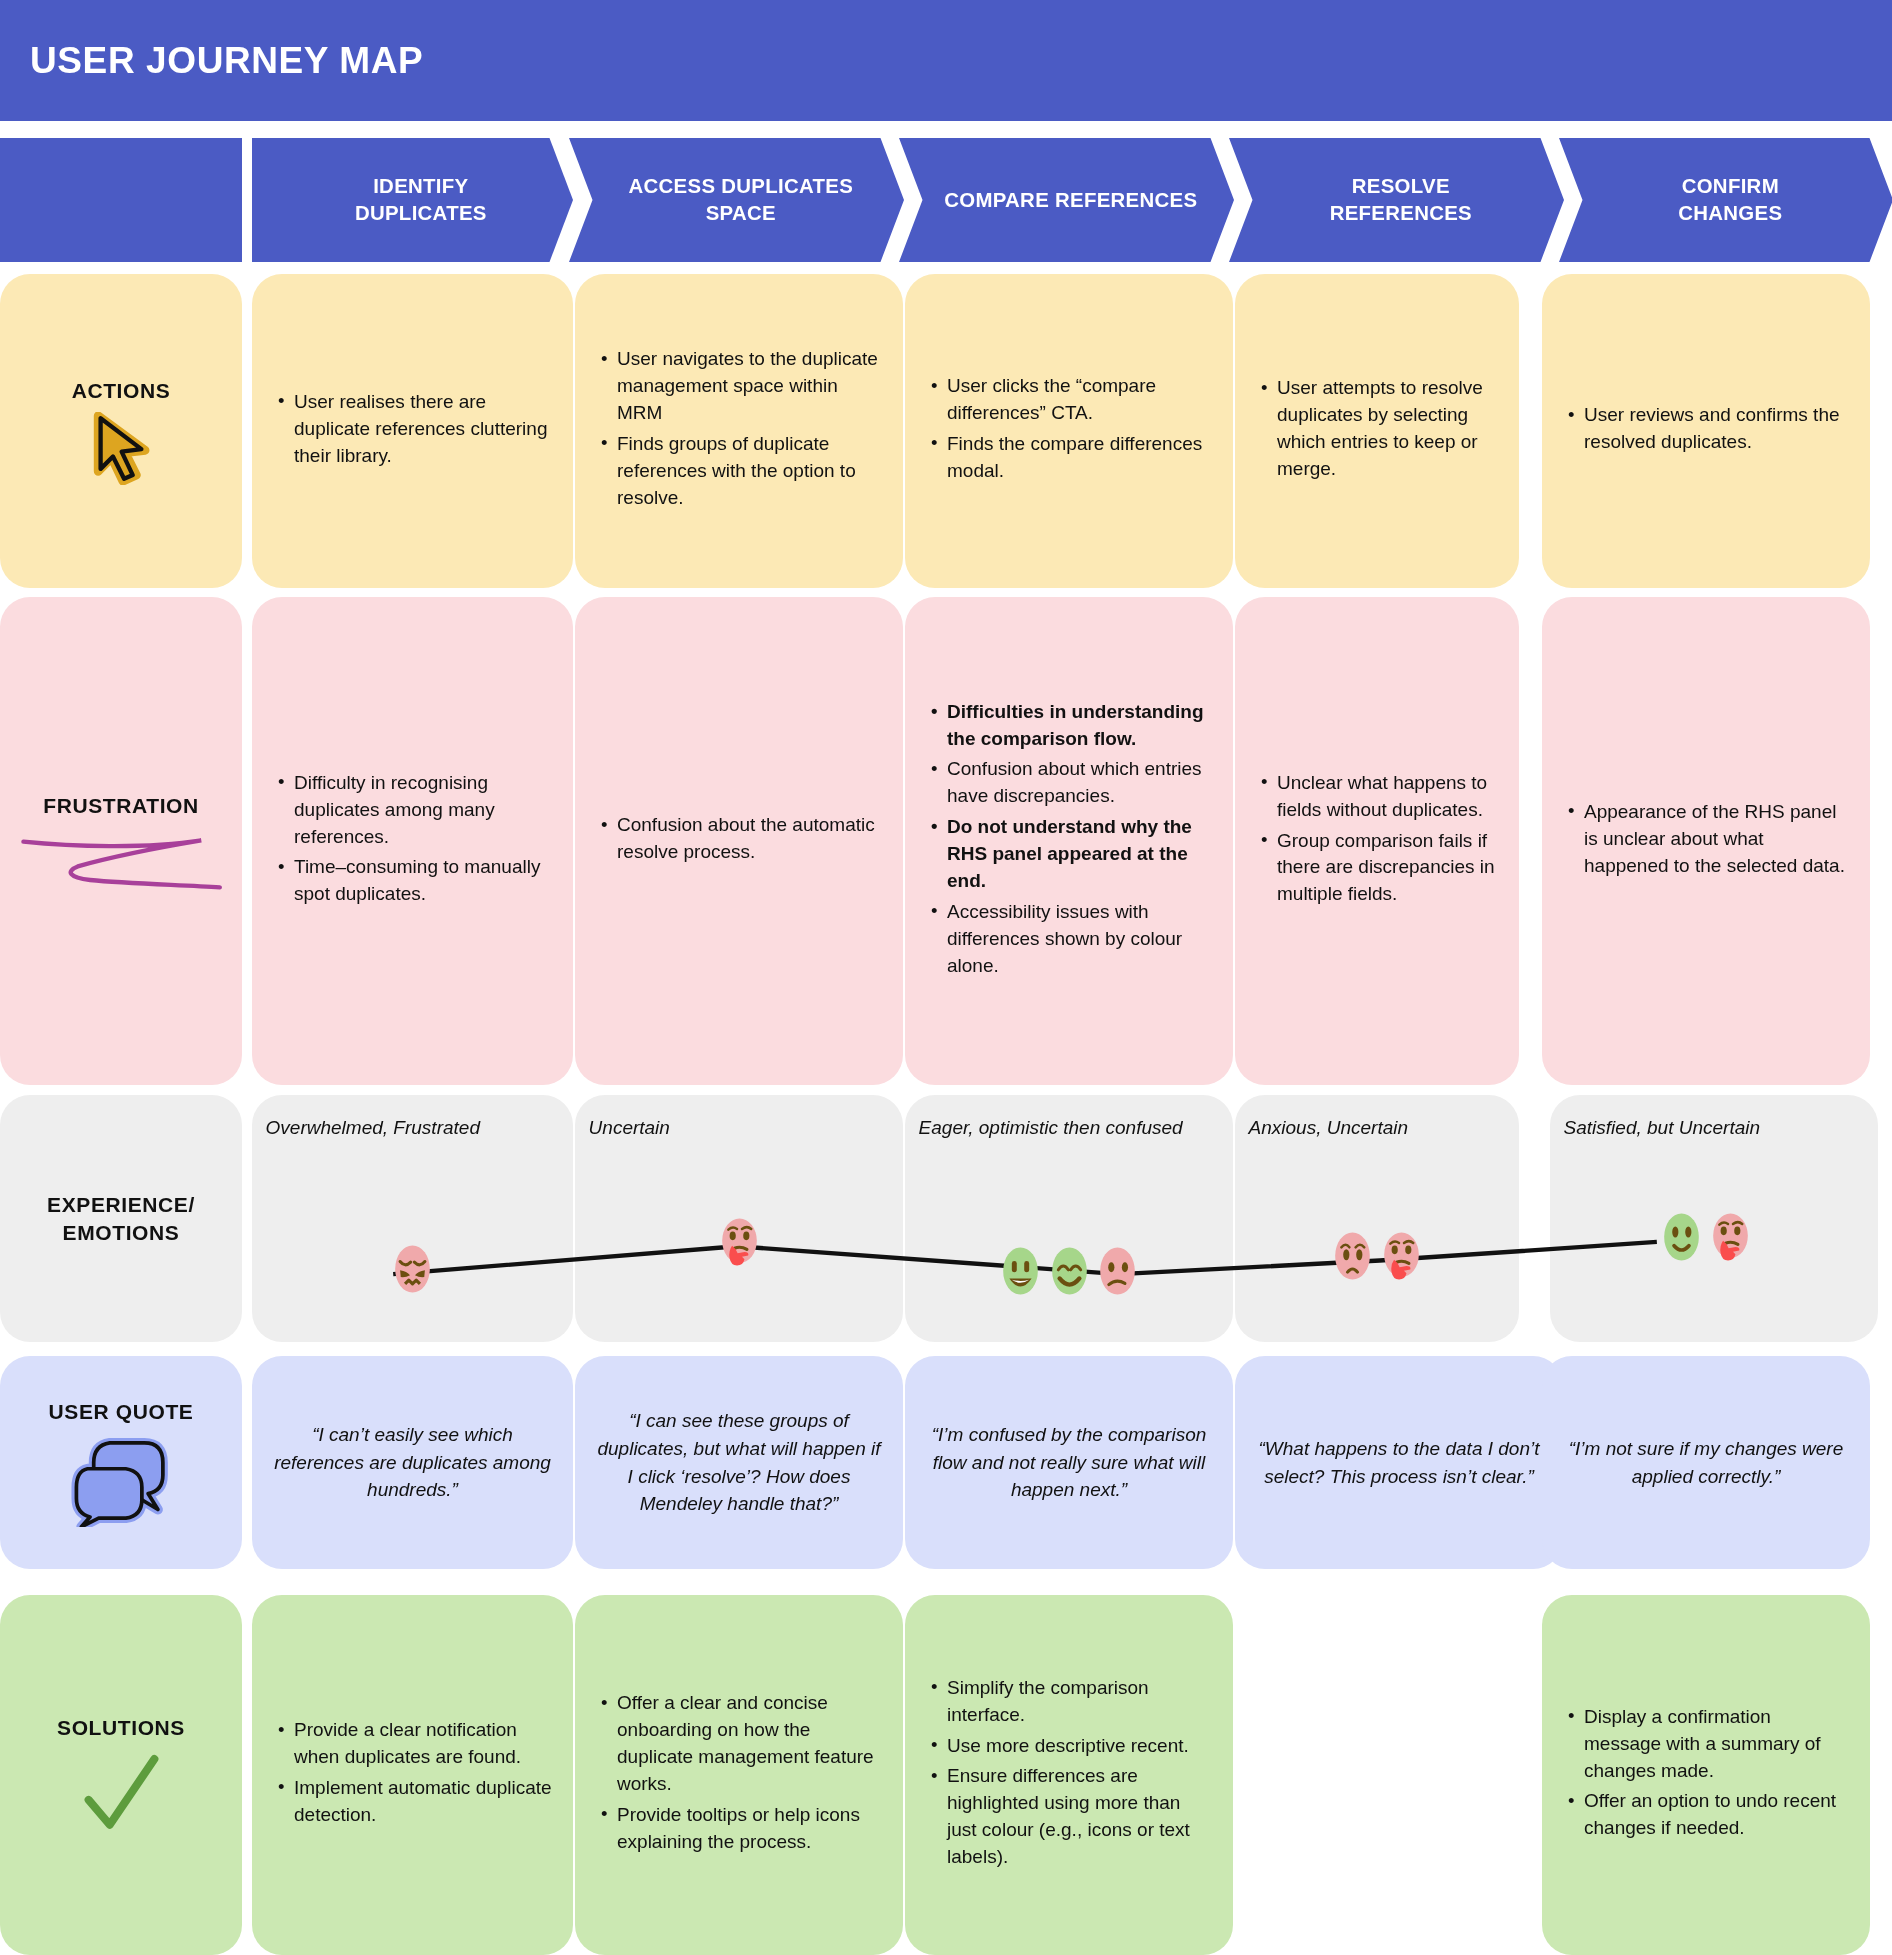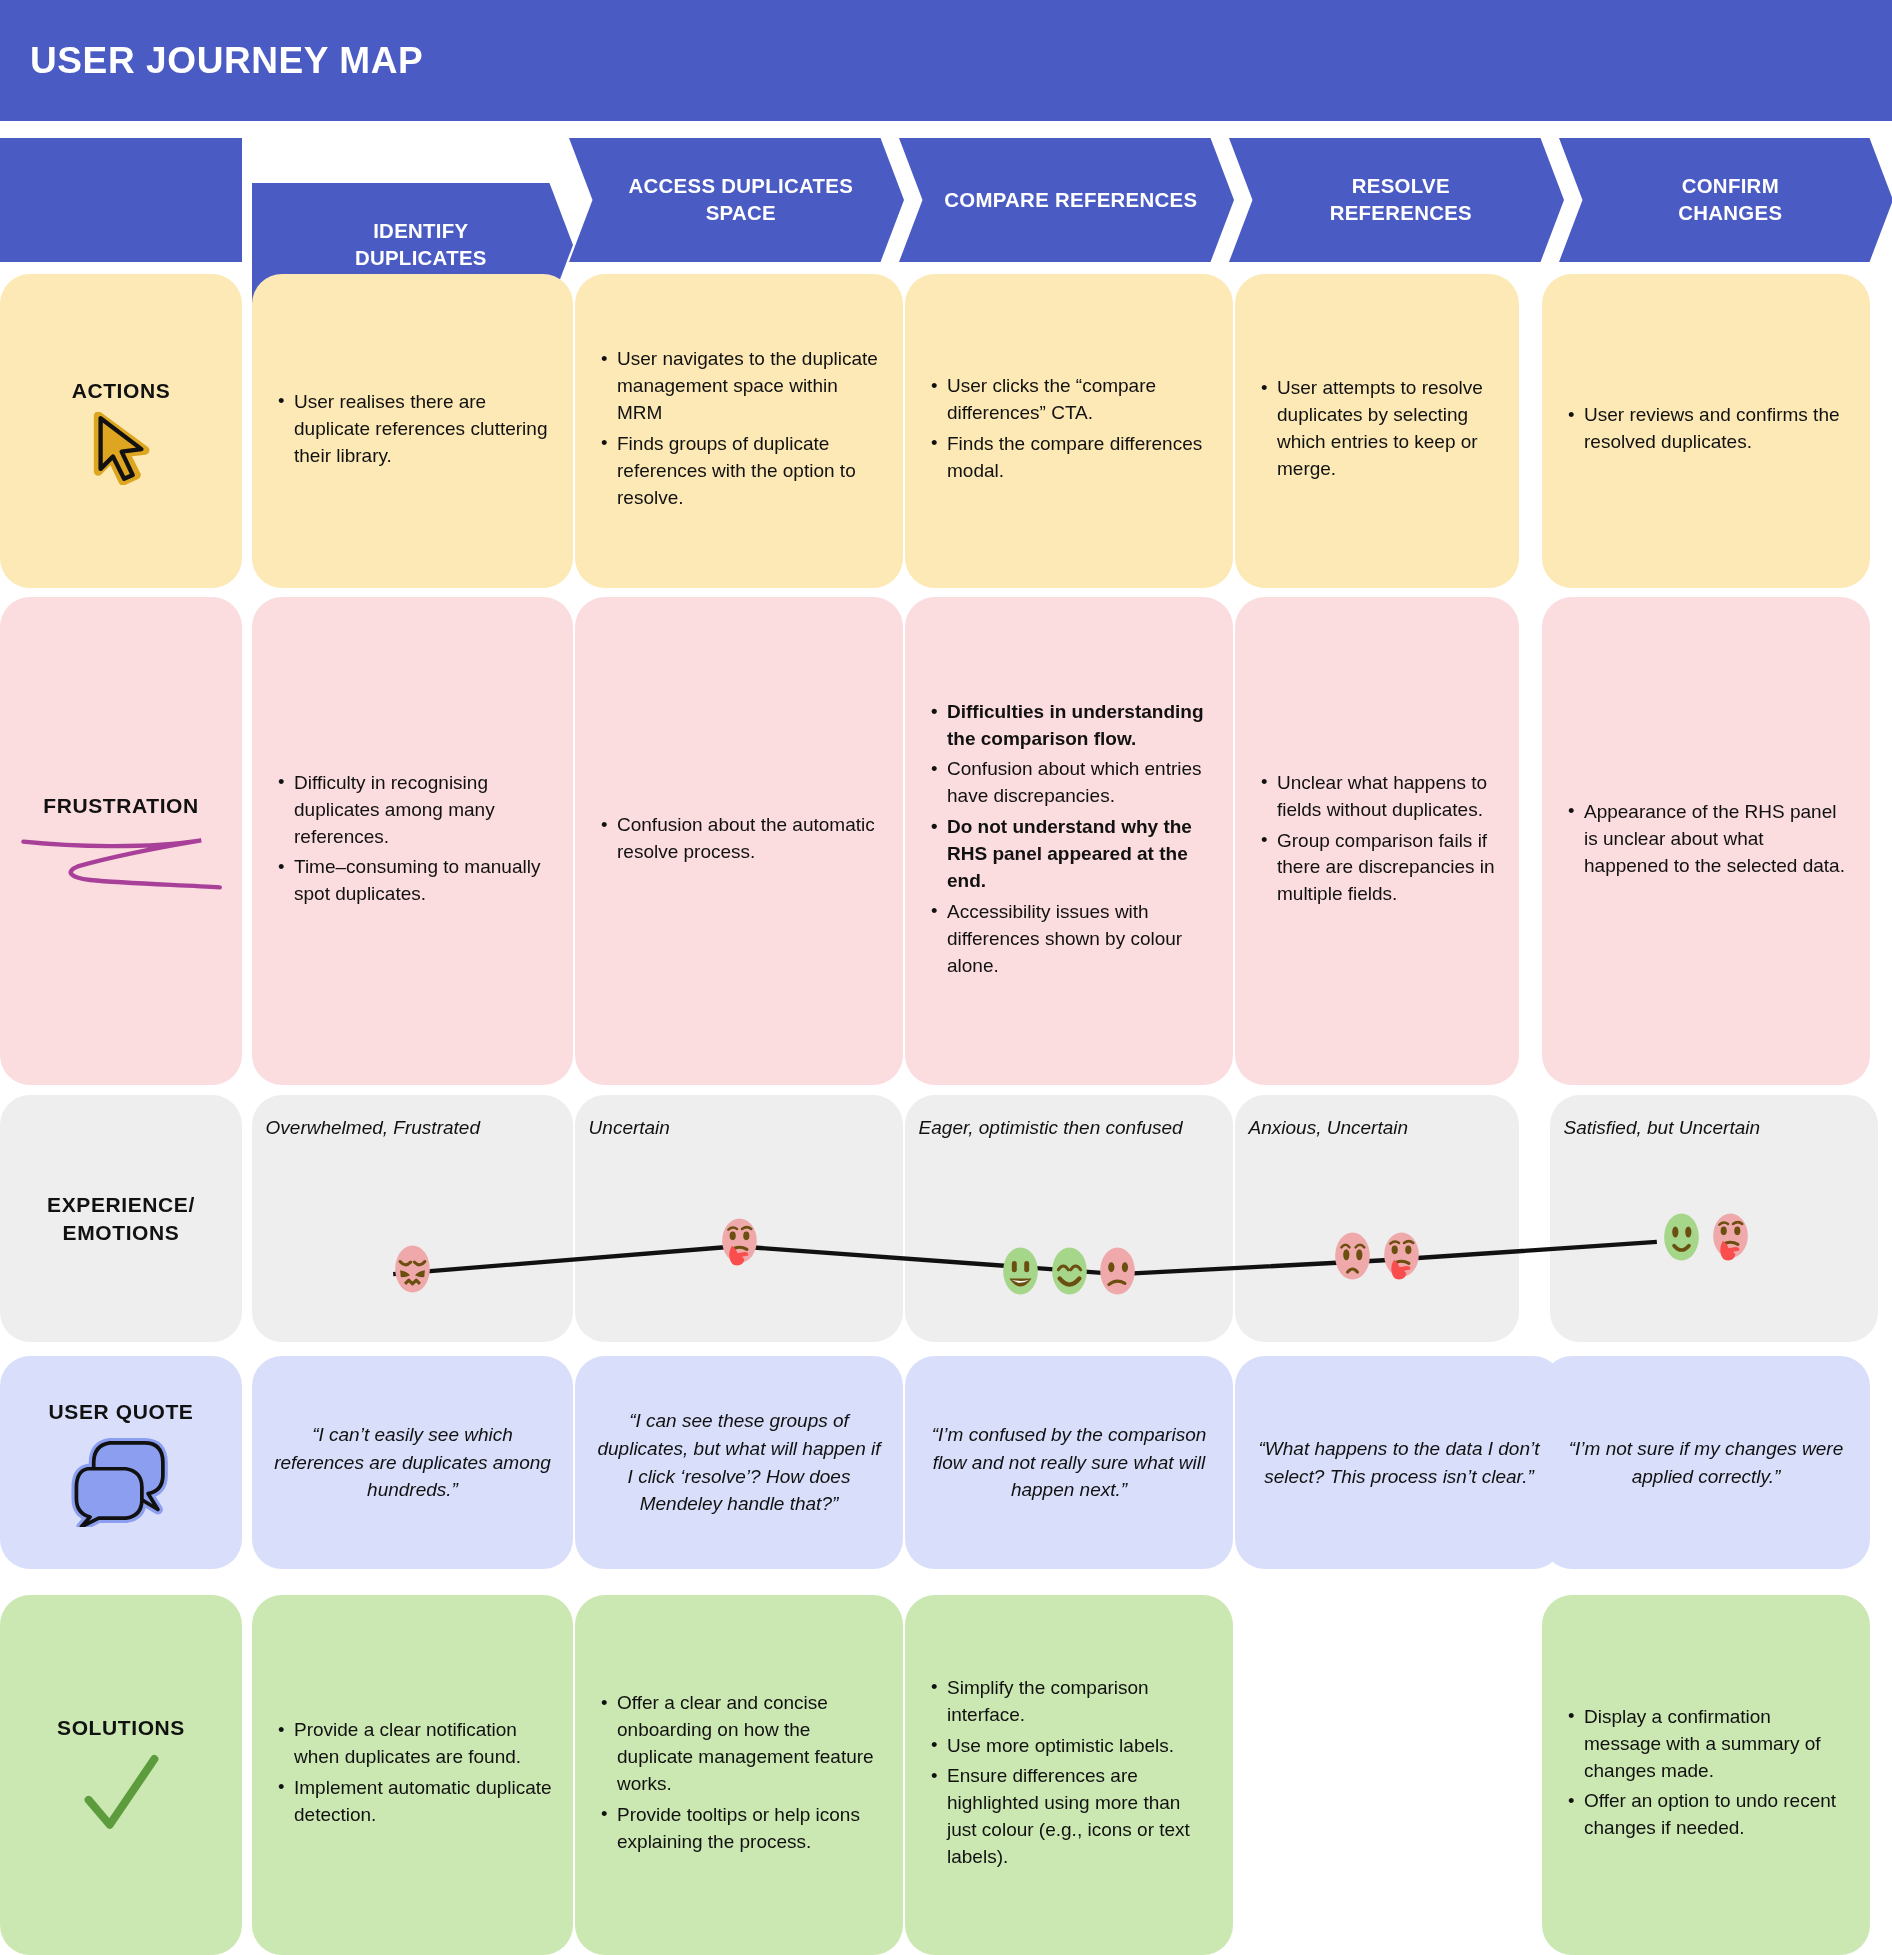--- a/index.html
+++ b/index.html
@@ -52,21 +52,20 @@
     font-weight: 700;
     line-height: 1.32;
     text-align: center;
     letter-spacing: 0.3px;
     clip-path: polygon(0 0, calc(100% - 23.5px) 0, 100% 50%, calc(100% - 23.5px) 100%, 0 100%, 23.5px 50%);
     padding: 0 28.4px 0 37px;
   }
   .stage-chev.first {
     clip-path: polygon(0 0, calc(100% - 23.5px) 0, 100% 50%, calc(100% - 23.5px) 100%, 0 100%);
     padding-left: 45px;
-    margin-top: 45px;
   }
 
   
   .row { position: absolute; left: 0; width: 1893px; }
   .cell {
     position: absolute;
     top: 0;
     height: 100%;
     overflow: hidden;
     border-radius: 30px;
@@ -420,21 +419,21 @@
   </div>
   <div class="cell content-cell" style="left:575px;width:328px;">
     <ul class="bullets">
       <li>Offer a clear and concise onboarding on how the duplicate management feature works.</li>
       <li>Provide tooltips or help icons explaining the process.</li>
     </ul>
   </div>
   <div class="cell content-cell" style="left:905px;width:328px;">
     <ul class="bullets">
       <li>Simplify the comparison interface.</li>
-      <li>Use more optimistic labels.</li>
+      <li>Use more descriptive recent.</li>
       <li>Ensure differences are highlighted using more than just colour (e.g., icons or text labels).</li>
     </ul>
   </div>
   <div class="cell content-cell" style="left:1542px;width:328px;">
     <ul class="bullets">
       <li>Display a confirmation message with a summary of changes made.</li>
       <li>Offer an option to undo recent changes if needed.</li>
     </ul>
   </div>
 </div>

